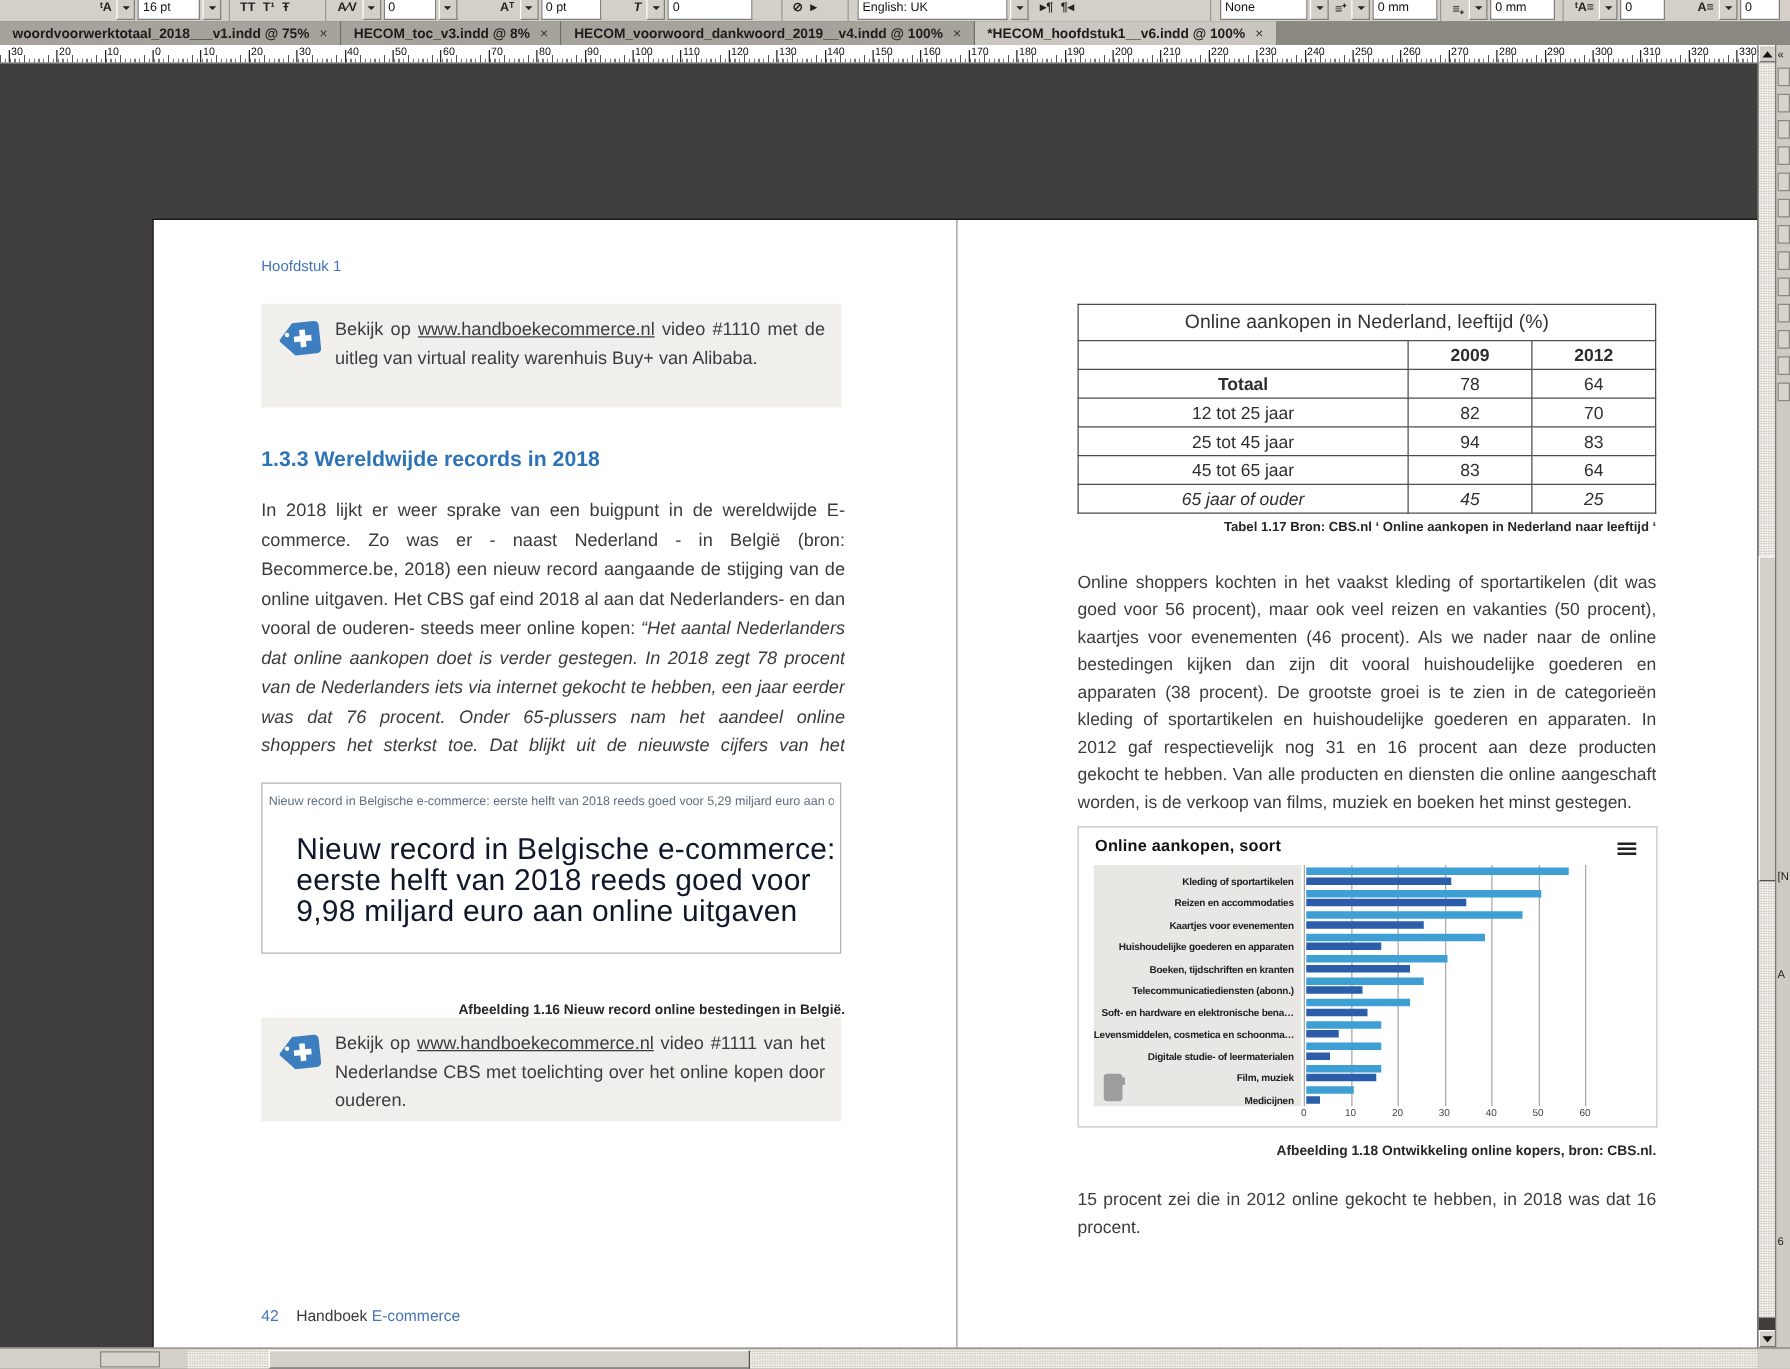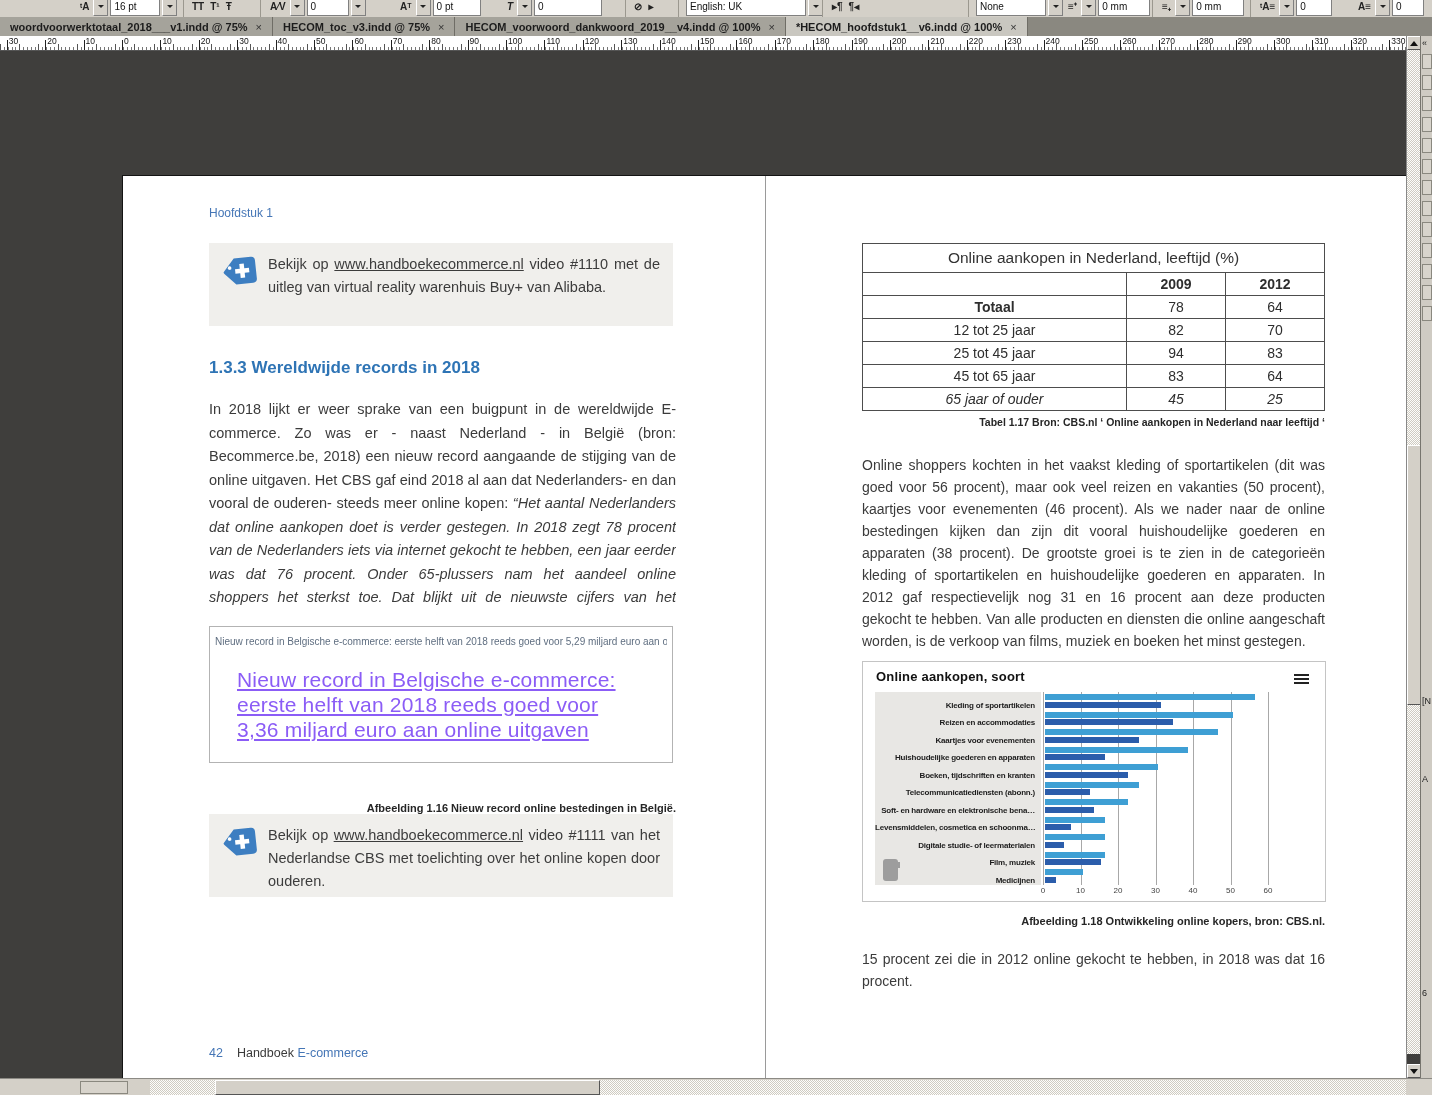--- a/index.html
+++ b/index.html
@@ -55,21 +55,21 @@
   .vbox .tag{position:absolute;left:13px;top:13px;}
   .vbox p{margin:0;position:absolute;left:59px;top:10px;width:392px;font-size:14.5px;
        line-height:23px;color:#3c3c3c;text-align:justify;}
   .vbox a{color:#3c3c3c;text-decoration:underline;}
   #sechead{left:86px;top:182px;font-size:17px;font-weight:600;color:#2e74b5;}
   .bodyp{margin:0;font-size:14.5px;line-height:23.5px;color:#3b3b3b;text-align:justify;overflow:hidden;}
   #bodyL{left:86px;top:222px;width:467px;height:214px;}
   .it{font-style:italic;}
   #fig116{left:86px;top:450px;width:462px;height:135px;background:#fff;border:1px solid #b3b3b3;}
   #fig116 .tiny{position:absolute;left:5px;top:9px;width:452px;font-size:10px;color:#5f6e80;white-space:nowrap;overflow:hidden;text-align:center;}
-  #fig116 .head{position:absolute;left:27px;top:40px;font-size:21px;line-height:25px;color:#8b5cf6;letter-spacing:.2px;text-decoration:underline;}
+  #fig116 .head{position:absolute;left:27px;top:40px;font-size:24px;line-height:25px;color:#0f172a;letter-spacing:.2px;}
   .caption{font-size:11px;font-weight:bold;color:#262626;}
   #cap116{left:86px;top:626px;width:467px;text-align:right;}
   #vbox2{top:638px;}
   #vbox1{top:67px;}
   #footL{left:86px;top:870px;font-size:12.5px;color:#3a3a3a;}
   #footL .num{color:#4576b6;margin-right:14px;}
   #footL .acc{color:#4576b6;}
 
   
   #tbl{left:739px;top:67px;width:463px;border-collapse:collapse;background:#fff;}
@@ -233,21 +233,21 @@
     <div class="ctl-sep" style="left:1152px"></div>
     <div class="ctl-sep" style="left:1250px"></div>
   </div>
 
   <div id="tabbar">
       <div class="dtab">
         <span>woordvoorwerktotaal_2018___v1.indd @ 75%</span>
         <span class="x">×</span>
       </div>
       <div class="dtab">
-        <span>HECOM_toc_v3.indd @ 75%</span>
+        <span>HECOM_toc_v3.indd @ 8%</span>
         <span class="x">×</span>
       </div>
       <div class="dtab">
         <span>HECOM_voorwoord_dankwoord_2019__v4.indd @ 100%</span>
         <span class="x">×</span>
       </div>
       <div class="dtab active">
         <span>*HECOM_hoofdstuk1__v6.indd @ 100%</span>
         <span class="x">×</span>
       </div>
@@ -352,21 +352,21 @@
 
       <div id="sechead" class="abs">1.3.3 Wereldwijde records in 2018</div>
 
       <p id="bodyL" class="abs bodyp"><span>In 2018 lijkt er weer sprake van een buigpunt in de wereldwijde E-commerce. Zo was er - naast Nederland - in België (bron: Becommerce.be, 2018) een nieuw record aangaande de stijging van de online uitgaven. Het CBS gaf eind 2018 al aan dat Nederlanders- en dan vooral de ouderen- steeds meer online kopen: </span><span class="it">“Het aantal Nederlanders dat online aankopen doet is verder gestegen. In 2018 zegt 78 procent van de Nederlanders iets via internet gekocht te hebben, een jaar eerder was dat 76 procent. Onder 65-plussers nam het aandeel online shoppers het sterkst toe. Dat blijkt uit de nieuwste cijfers van het onderzoek ‘ICT-gebruik van huishoudens en personen 2018’ van het CBS.”</span></p>
 
       <div id="fig116" class="abs">
         <div class="tiny">Nieuw record in Belgische e-commerce: eerste helft van 2018 reeds goed voor 5,29 miljard euro aan online uitgaven</div>
         <div class="head">
           <div>Nieuw record in Belgische e-commerce:</div>
           <div>eerste helft van 2018 reeds goed voor</div>
-          <div>3,36 miljard euro aan online uitgaven</div>
+          <div>9,98 miljard euro aan online uitgaven</div>
         </div>
       </div>
       <div id="cap116" class="abs caption">Afbeelding 1.16 Nieuw record online bestedingen in België.</div>
 
       <div id="vbox2" class="abs vbox">
         <span class="tag">
           <svg width="36" height="30" viewBox="0 0 36 30" style="transform:rotate(-6deg)">
             <path d="M13 2 L30 2 Q34 2 34 6 L34 24 Q34 28 30 28 L13 28 L2 16 Q1 15 2 14 Z" fill="#3d7ec1"></path>
             <circle cx="8" cy="11" r="1.8" fill="#fff"></circle>
             <rect x="18" y="8" width="4.5" height="14" fill="#fff"></rect>

